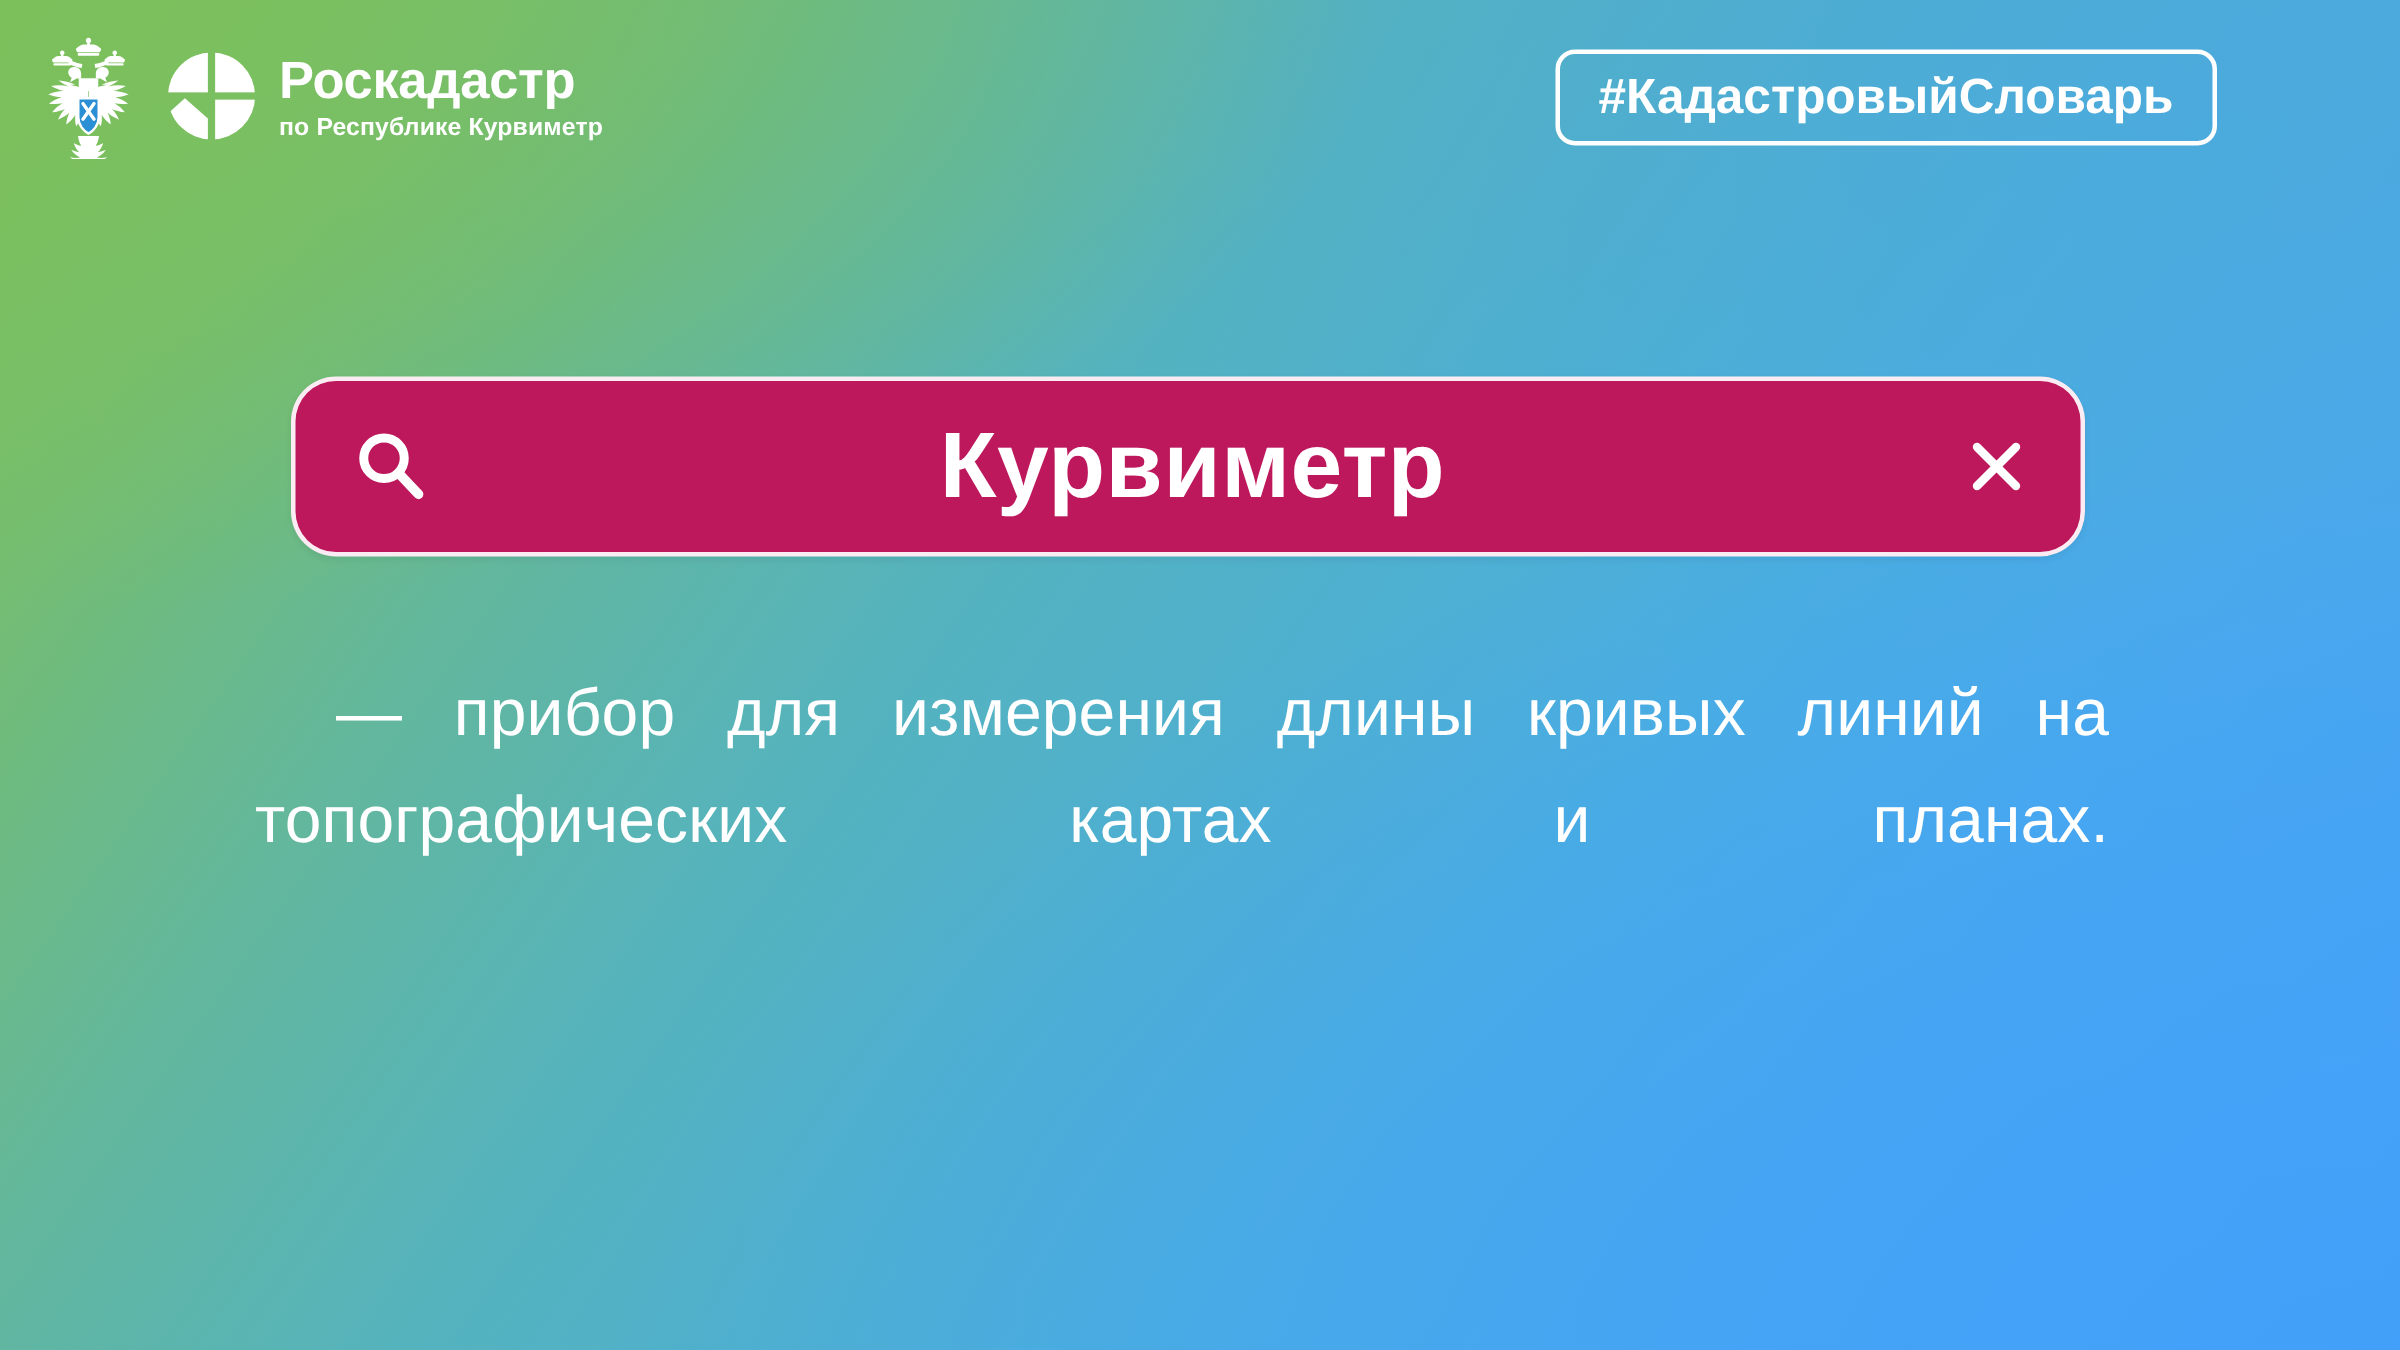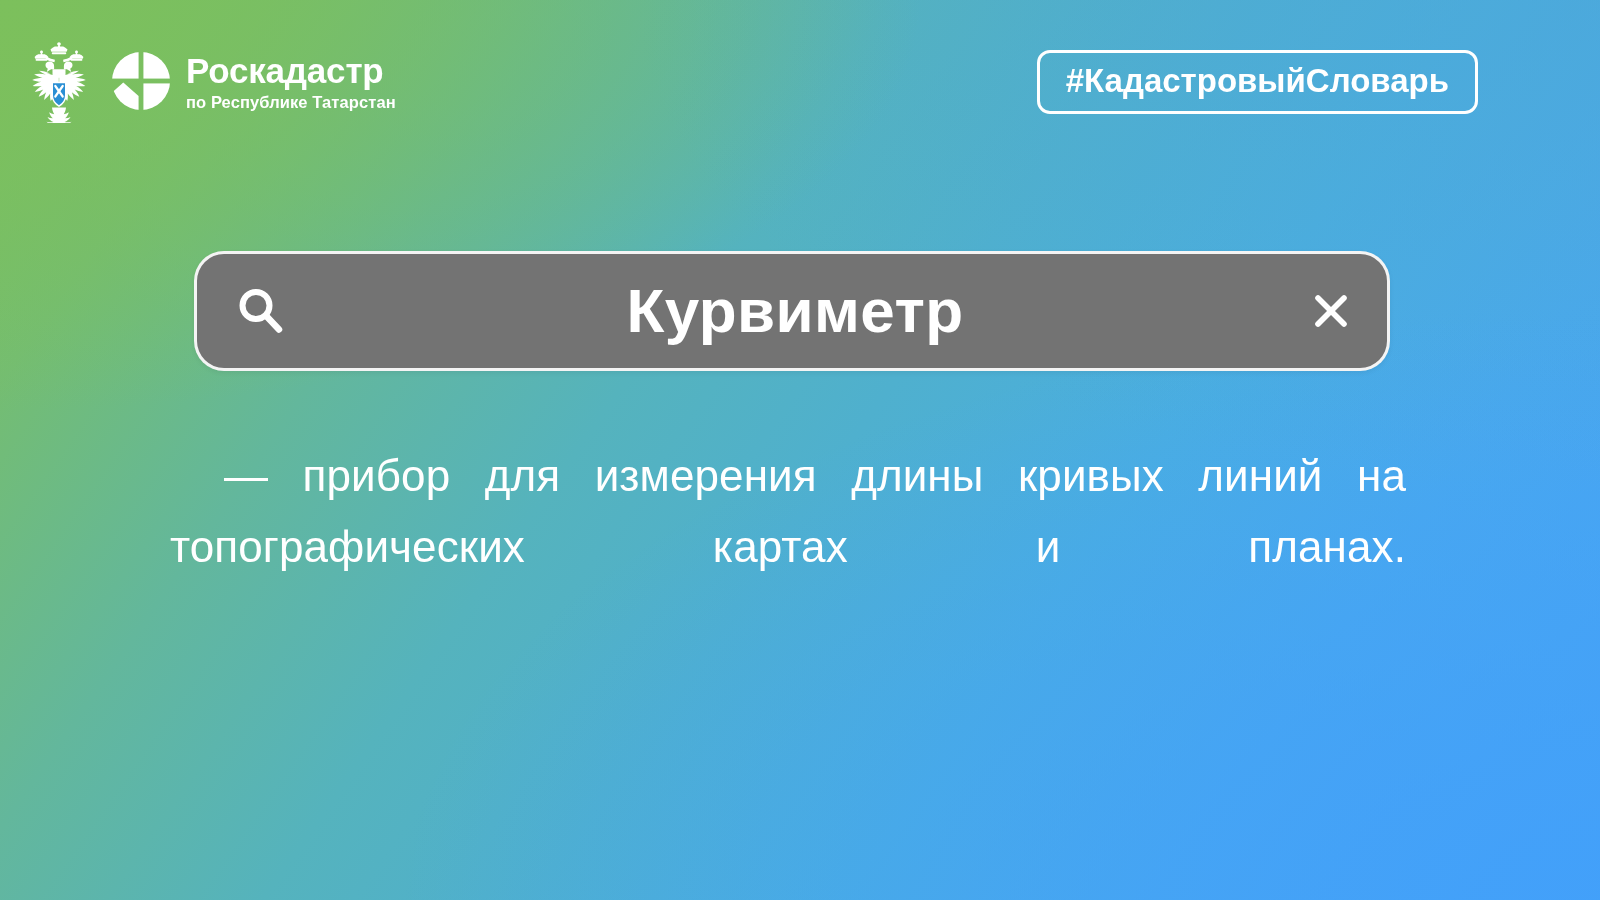--- a/index.html
+++ b/index.html
@@ -44,21 +44,21 @@
       radial-gradient(125% 110% at 100% 100%, rgba(66,160,250,0.92) 0%, rgba(66,160,250,0.45) 30%, rgba(66,160,250,0) 60%),
       radial-gradient(110% 100% at 100% 0%, rgba(78,167,212,0.55) 0%, rgba(78,167,212,0) 55%);
     pointer-events: none;
   }
 
   .content { position: relative; z-index: 2; width: 1600px; height: 900px; }
 
   
   .header {
     position: absolute;
-    top: 17px; left: 0; right: 0;
+    top: 0; left: 0; right: 0;
     height: 130px;
     display: flex;
     align-items: flex-start;
     justify-content: space-between;
     gap: 26px;
   }
 
   .brand {
     display: flex;
     align-items: center;
@@ -101,21 +101,21 @@
     background: transparent;
   }
 
   
   .search-bar {
     position: absolute;
     left: 194px;
     top: 251px;
     width: 1196px;
     height: 120px;
-    background: #737373;
+    background: #be185d;
     border: 3px solid rgba(255,255,255,0.92);
     border-radius: 30px;
     display: flex;
     align-items: center;
     padding: 0 34px 0 38px;
     box-shadow: 0 2px 5px rgba(0,0,0,0.06);
   }
 
   .search-icon { width: 52px; height: 52px; flex: 0 0 auto; display: block; }
 
@@ -211,21 +211,21 @@
           <rect x="34.5" y="-2" width="31.5" height="31.5"></rect>
 
           <rect x="34.5" y="34.5" width="31.5" height="31.5"></rect>
 
           <path d="M-2 66V47.5L13.7 33.5 29.5 47.5V66H-2z"></path>
         </g>
       </svg>
 
       <div class="brand-text">
         <div class="brand-title">Роскадастр</div>
-        <div class="brand-sub">по Республике Татарстан</div>
+        <div class="brand-sub">по Республике Курвиметр</div>
       </div>
     </div>
 
     <div class="hashtag-badge">#КадастровыйСловарь</div>
   </div>
 
   <div class="search-bar">
 
     <svg class="search-icon" viewBox="0 0 52 52" aria-hidden="true">
       <circle cx="21" cy="20.5" r="13.5" fill="none" stroke="#ffffff" stroke-width="6"></circle>

